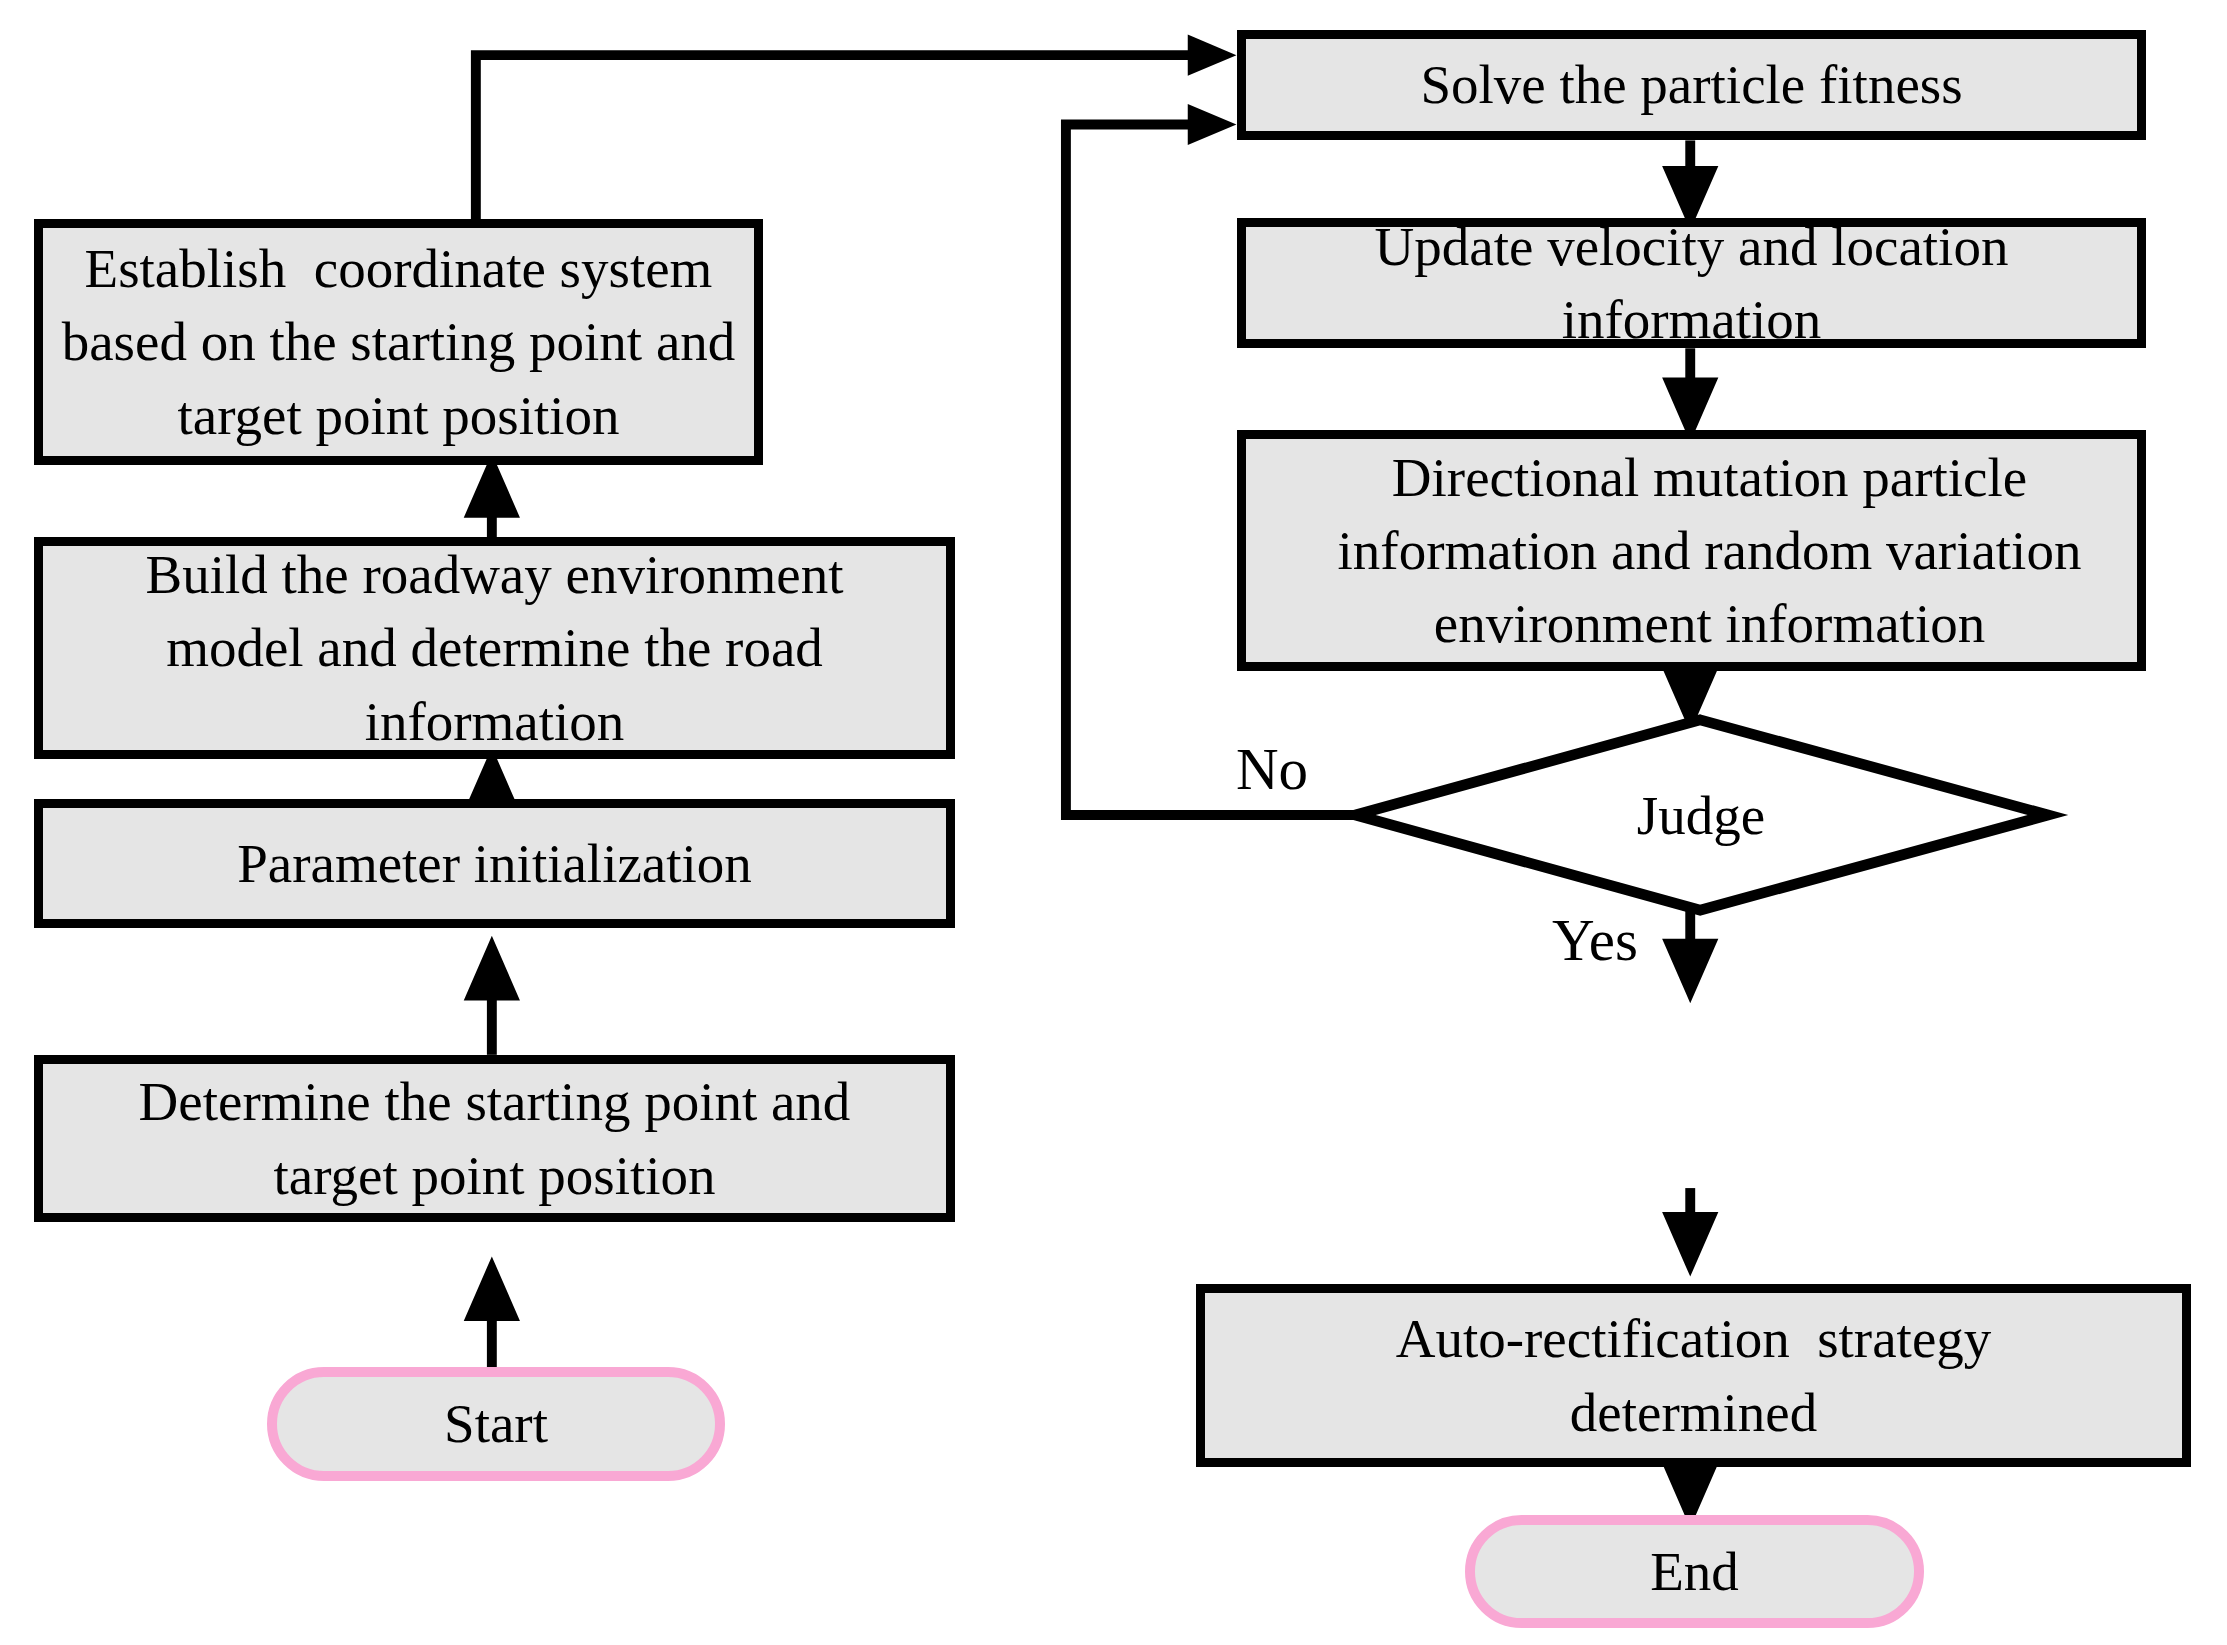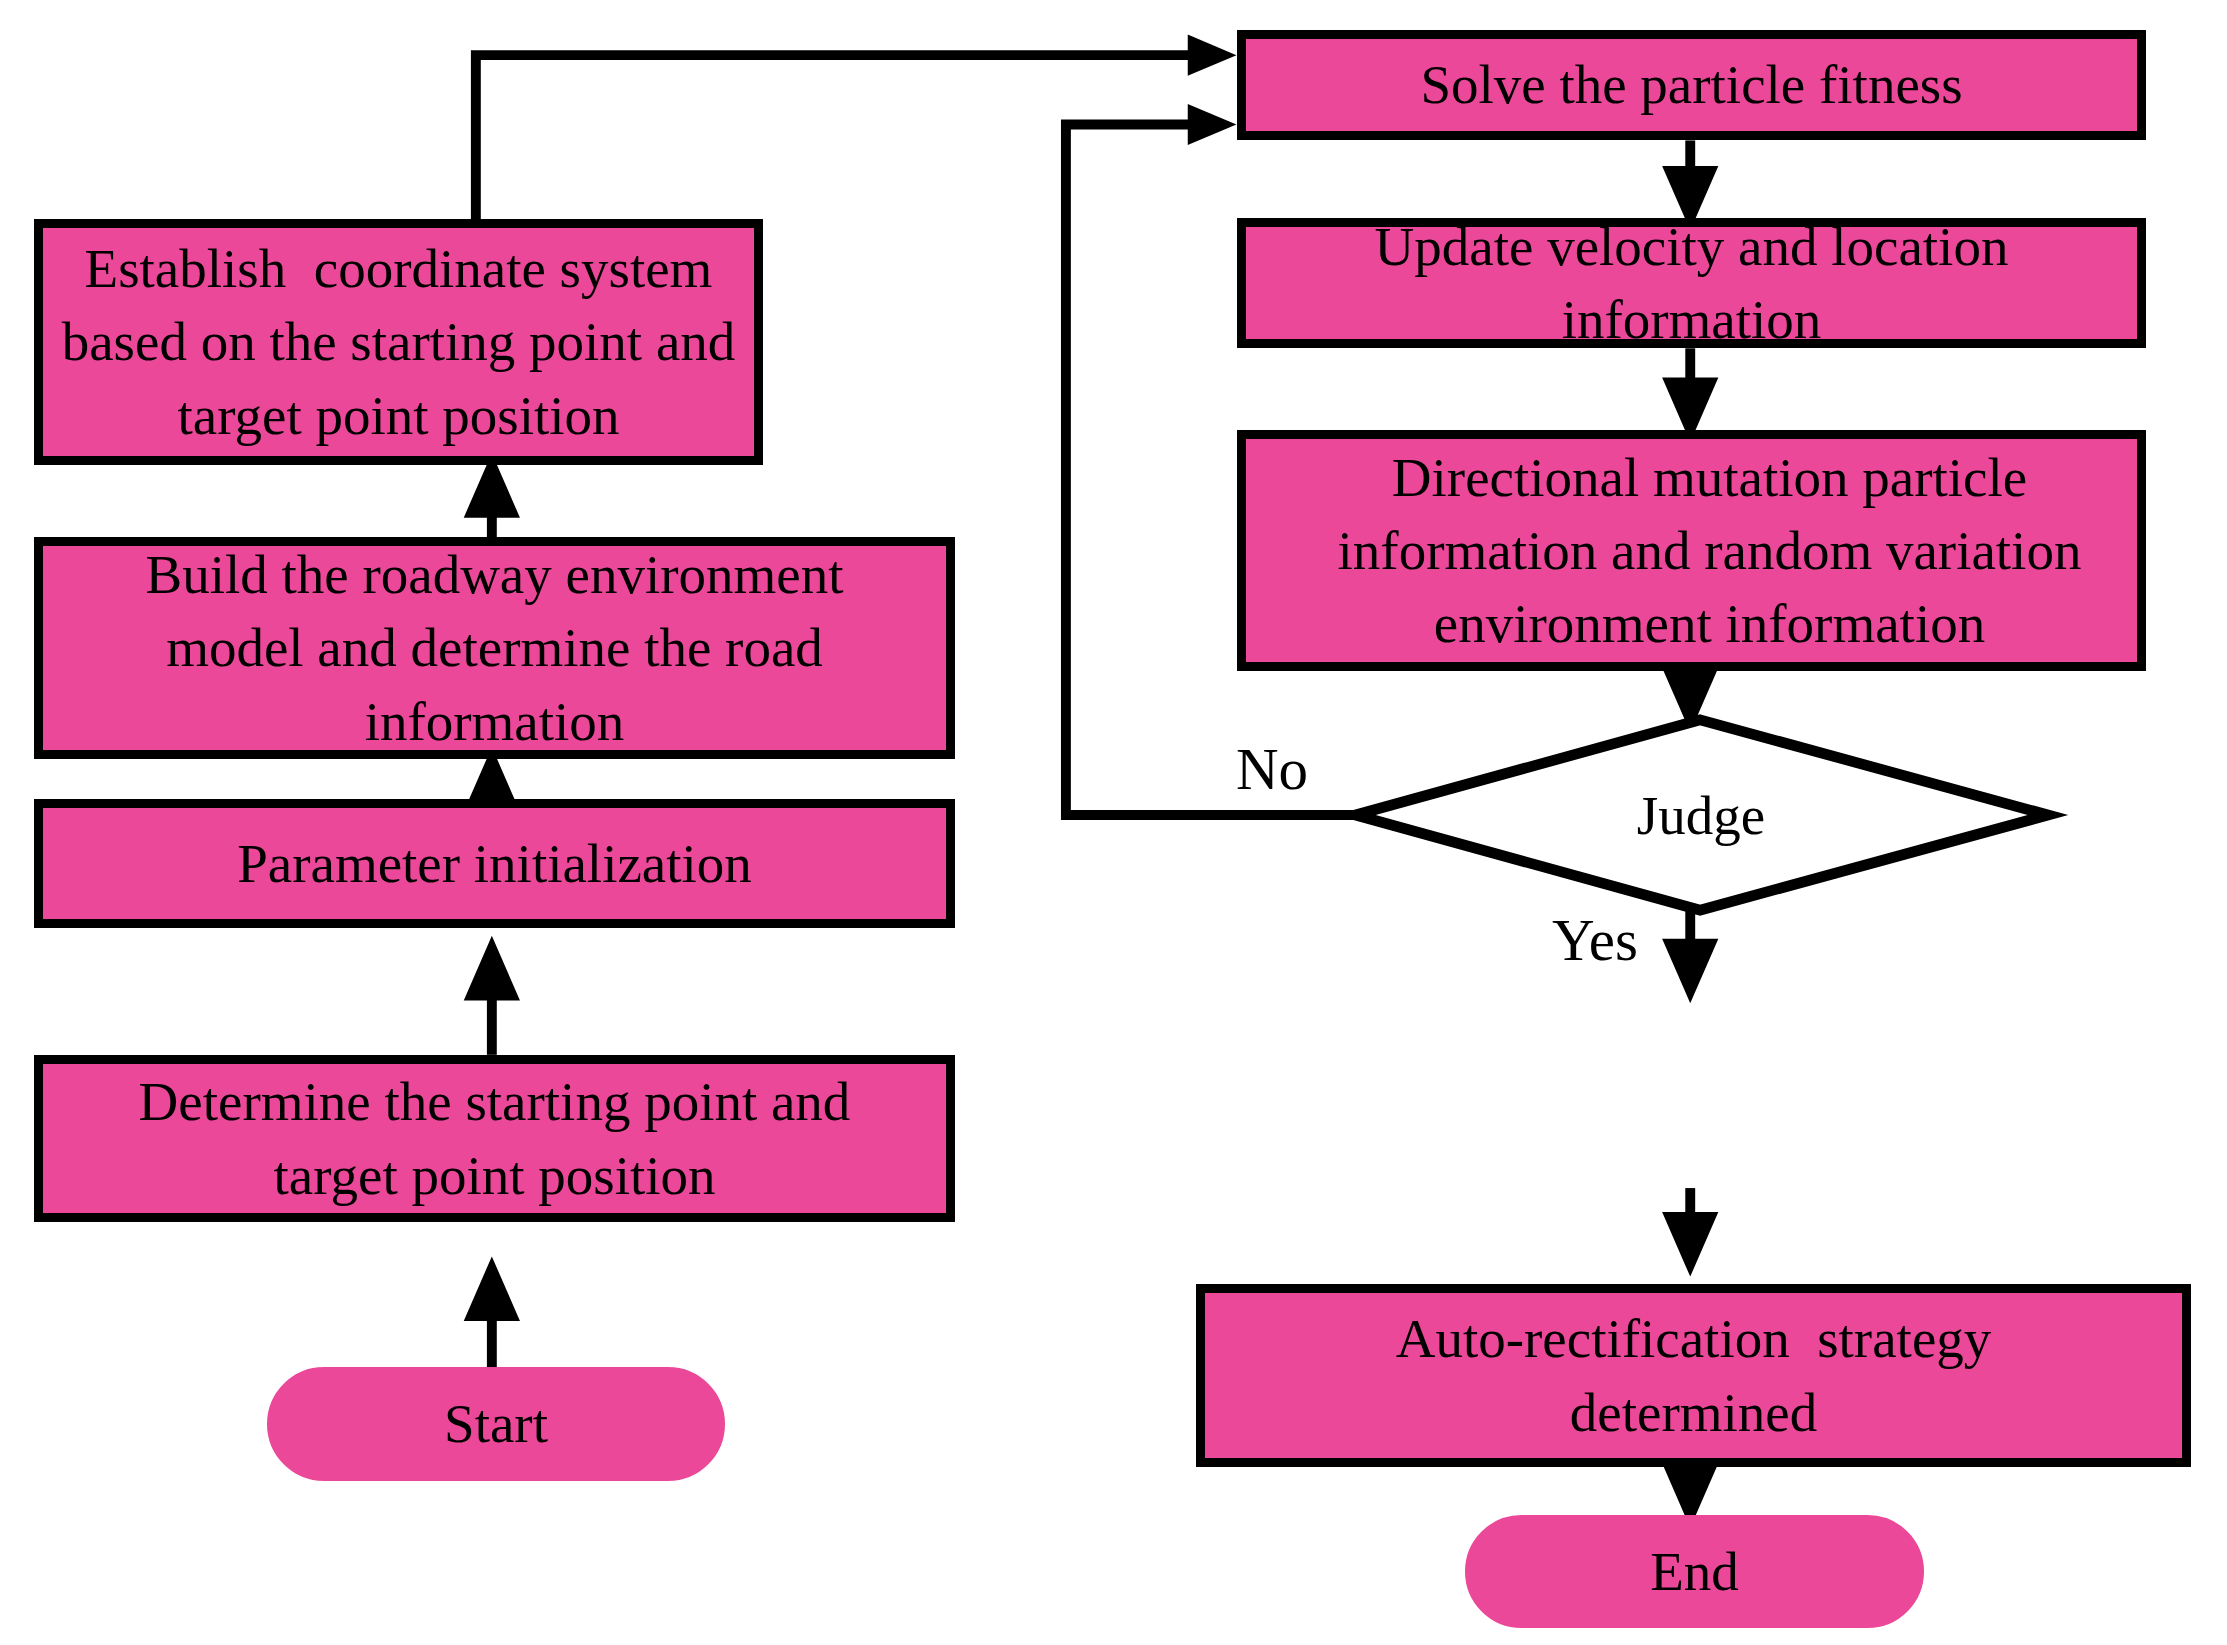--- a/index.html
+++ b/index.html
@@ -10,26 +10,26 @@
     font-family:"Liberation Serif", serif;
     color:#000;
     overflow:hidden;
   }
   .wires{position:absolute;left:0;top:0;width:2227px;height:1646px;}
   .node{
     position:absolute;
     box-sizing:border-box;
     display:flex;align-items:center;justify-content:center;
     text-align:center;
-    background:#ec4899;
+    background:#e5e5e5;
     font-size:55px;line-height:1.33;
   }
   .node .label{white-space:pre-wrap;display:block;padding:0 7.6px;}
   .process{border:9.1px solid #000;}
-  .terminator{border:10px solid #ec4899;border-radius:65px;}
+  .terminator{border:10px solid #f9a8d4;border-radius:65px;}
   .floating{
     position:absolute;display:flex;align-items:center;justify-content:center;
     text-align:center;background:transparent;font-size:59px;line-height:1;
   }
   
   #node-establish {left:34px;  top:219px;  width:729px; height:246px;}
   #node-build     {left:34px;  top:537px;  width:921px; height:222px;}
   #node-parameter {left:34px;  top:799px; width:921px; height:129px;}
   #node-determine {left:34px;  top:1055px; width:921px; height:167px;justify-content:center;}
   #node-start     {left:267px; top:1367px; width:458px;  height:114px;}

